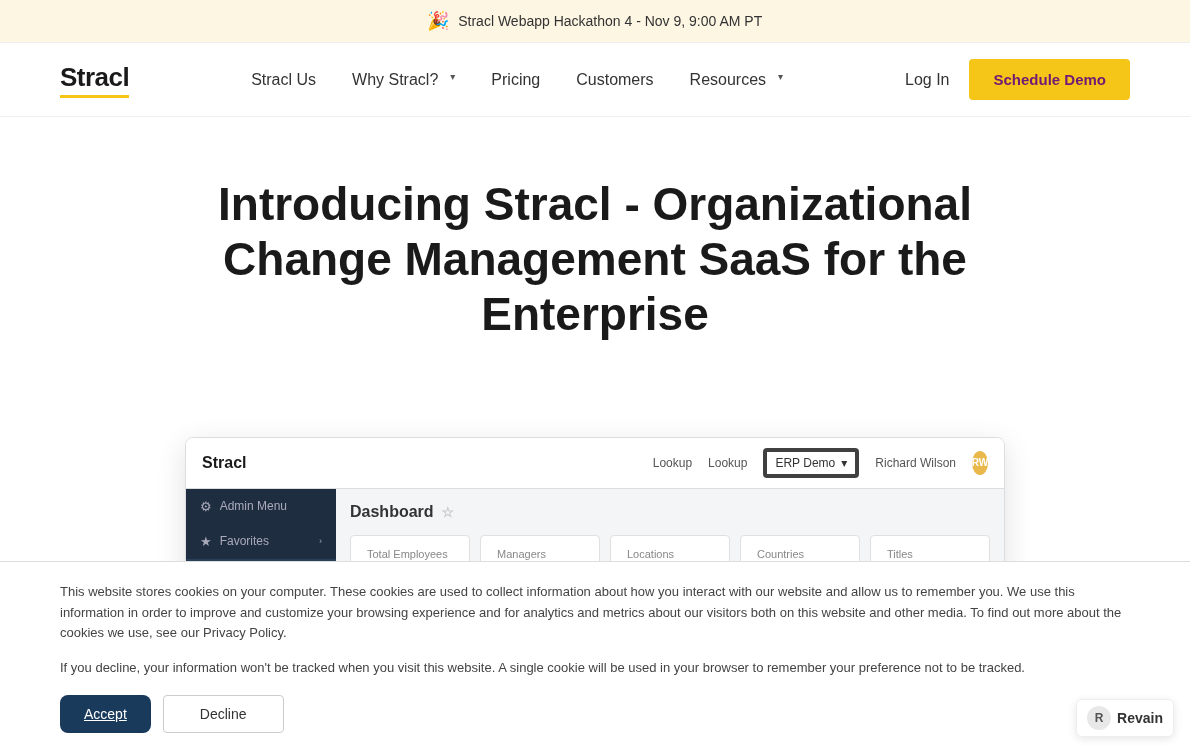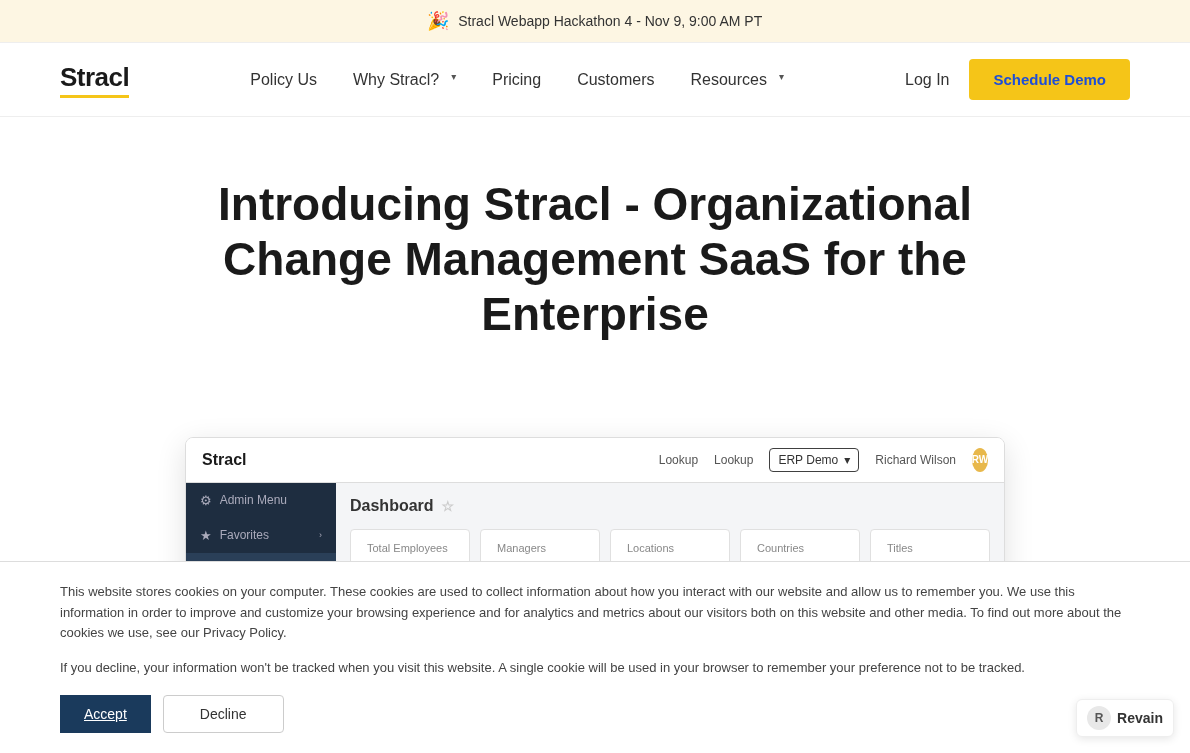--- a/index.html
+++ b/index.html
@@ -64,21 +64,21 @@
       gap: 20px;
     }
     .nav-login {
       font-size: 16px;
       color: #333;
       font-weight: 500;
       cursor: pointer;
     }
     .nav-schedule-btn {
       background: #f5c518;
-      color: #1d4ed8;
+      color: #701a75;
       font-weight: 700;
       font-size: 15px;
       border: none;
       padding: 12px 24px;
       border-radius: 4px;
       cursor: pointer;
     }
 
     
     .hero {
@@ -131,21 +131,21 @@
       display: flex;
       align-items: center;
       gap: 16px;
       font-size: 12px;
       color: #555;
     }
     .mockup-project-select {
       display: flex;
       align-items: center;
       gap: 6px;
-      border: 1px solid #404040;
+      border: 4px solid #404040;
       border-radius: 4px;
       padding: 4px 8px;
       font-size: 12px;
       color: #333;
     }
     .mockup-avatar {
       background: #e8b84b;
       color: #fff;
       border-radius: 50%;
       width: 16px;
@@ -251,21 +251,21 @@
     .cookie-buttons {
       display: flex;
       gap: 12px;
     }
     .btn-accept {
       background: #1a3a5c;
       color: #fff;
       border: none;
       padding: 10px 24px;
       font-size: 14px;
-      border-radius: 0;
+      border-radius: 8px;
       cursor: pointer;
       font-weight: 500;
       text-decoration: underline;
     }
     .btn-decline {
       background: #fff;
       color: #333;
       border: 1px solid #ccc;
       padding: 10px 36px;
       font-size: 14px;
@@ -310,21 +310,21 @@
 
 <div class="announcement-bar">
   <span class="party-icon">🎉</span>
   <span>Stracl Webapp Hackathon 4 - Nov 9, 9:00 AM PT</span>
 </div>
 
 <nav>
   <div class="nav-logo">Stracl</div>
   <ul class="nav-links">
     <li>
-      <a href="#">Policy Us</a>
+      <a href="#">Stracl Us</a>
     </li>
     <li>
       <a href="#" class="has-dropdown">
         <span>Why Stracl?</span>
         <span class="chevron">▾</span>
       </a>
     </li>
     <li>
       <a href="#">Pricing</a>
     </li>

